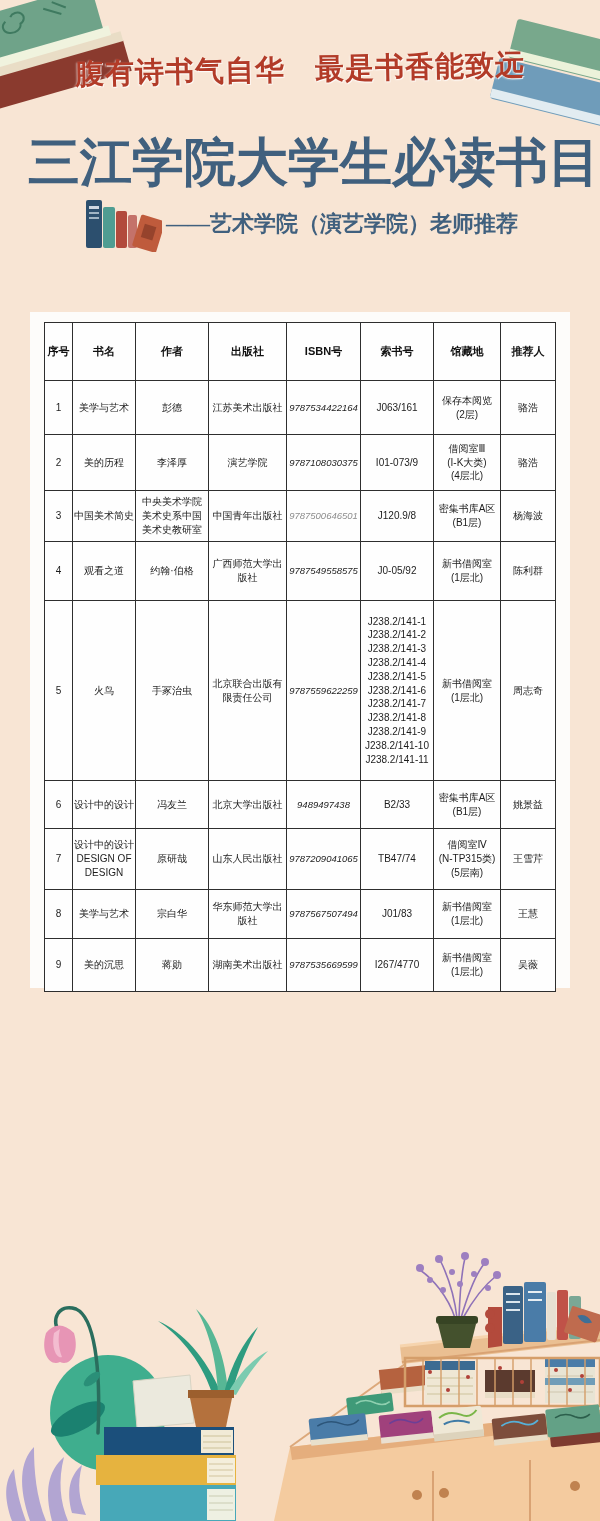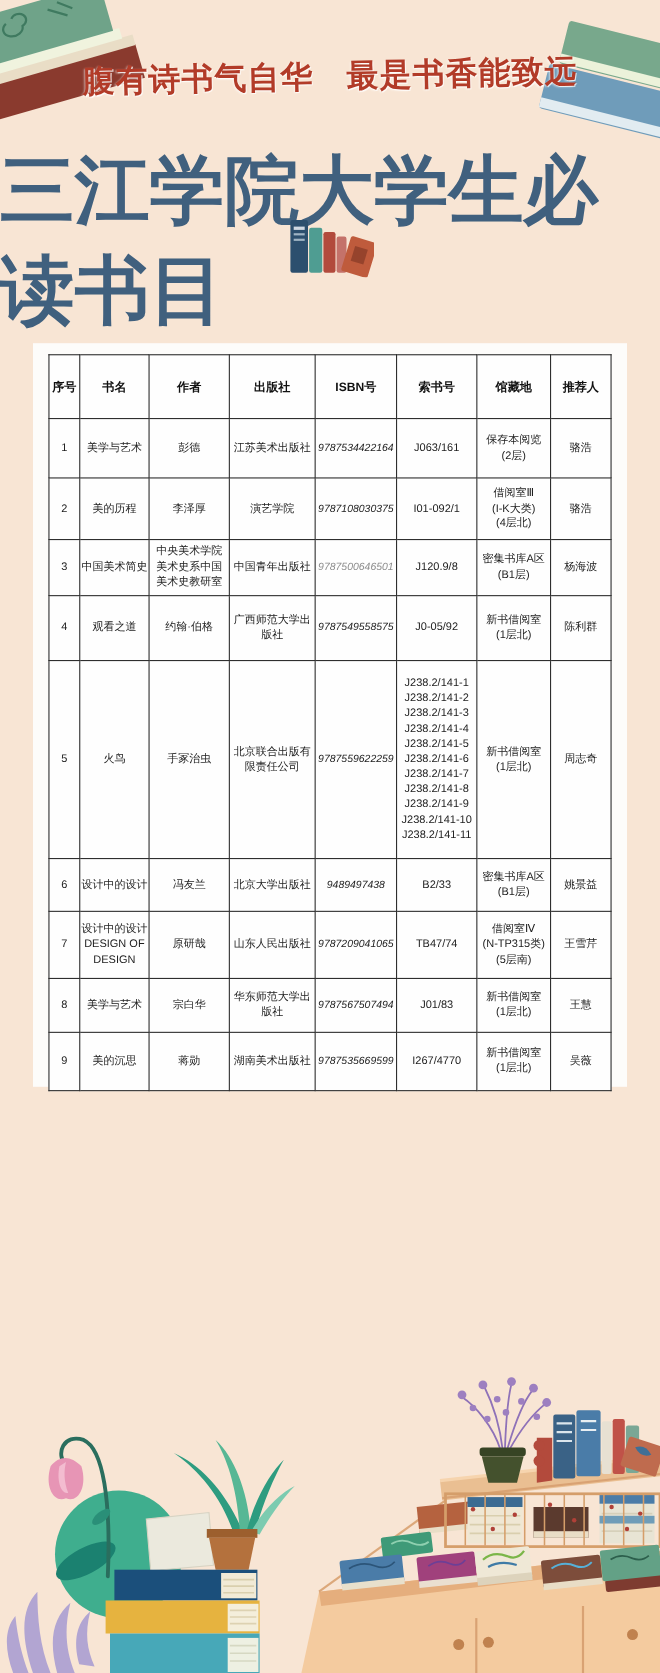--- a/index.html
+++ b/index.html
@@ -11,21 +11,21 @@
   .motto{
     position:absolute;top:50px;left:0;right:0;
     display:flex;justify-content:center;gap:30px;
     color:#b23b28;font-weight:bold;font-size:29px;letter-spacing:1px;
     font-family:"Liberation Serif","DejaVu Serif",serif;
     transform:rotate(-1.2deg);
     text-shadow:1px 1px 0 rgba(255,255,255,.75), -1px 1px 2px rgba(255,255,255,.6);
   }
   .title{
     position:absolute;top:128px;left:0;right:0;margin:0;
-    text-align:left;font-size:68px;font-weight:bold;color:#40607e;
+    text-align:right;font-size:52px;font-weight:bold;color:#40607e;
     font-family:"Liberation Serif","DejaVu Serif",serif;letter-spacing:0px;
   }
   .subtitle-row{
     position:absolute;top:196px;left:0;right:0;
     display:flex;align-items:center;justify-content:center;gap:4px;
   }
   .subtitle{
     font-size:22px;font-weight:bold;color:#40607e;
     font-family:"Liberation Serif","DejaVu Serif",serif;
   }
@@ -98,20 +98,21 @@
     <rect x="7" y="16" width="10" height="2" fill="#9fb4c4"></rect>
     <rect x="7" y="21" width="10" height="2" fill="#9fb4c4"></rect>
     <rect x="21" y="11" width="12" height="41" rx="2" fill="#4f9d92"></rect>
     <rect x="34" y="15" width="11" height="37" rx="2" fill="#b24a3c"></rect>
     <rect x="46" y="19" width="9" height="33" rx="2" fill="#c4726a"></rect>
     <g transform="rotate(17 66 38)">
       <rect x="54" y="21" width="25" height="33" rx="2" fill="#bf5b3c"></rect>
       <rect x="60" y="29" width="12" height="14" fill="#8c3d28" opacity="0.8"></rect>
     </g>
   </svg>
+  <span class="subtitle">——艺术学院（演艺学院）老师推荐</span>
 </div>
 
 <div class="card">
   <table>
     <colgroup>
       <col style="width:28px">
         <col style="width:63px">
         <col style="width:73px">
         <col style="width:78px">
       <col style="width:74px">
@@ -142,21 +143,21 @@
           <td>保存本阅览
 (2层)</td>
           <td>骆浩</td>
         </tr>
         <tr>
           <td>2</td>
           <td>美的历程</td>
           <td>李泽厚</td>
           <td>演艺学院</td>
           <td class="cell-isbn">9787108030375</td>
-          <td>I01-092/1</td>
+          <td>I01-073/9</td>
           <td>借阅室Ⅲ
 (I-K大类)
 (4层北)</td>
           <td>骆浩</td>
         </tr>
         <tr>
           <td>3</td>
           <td>中国美术简史</td>
           <td>中央美术学院
 美术史系中国

